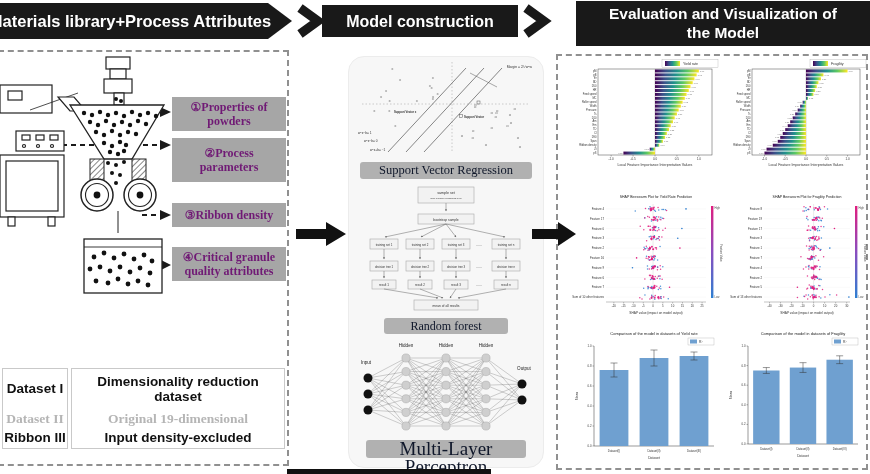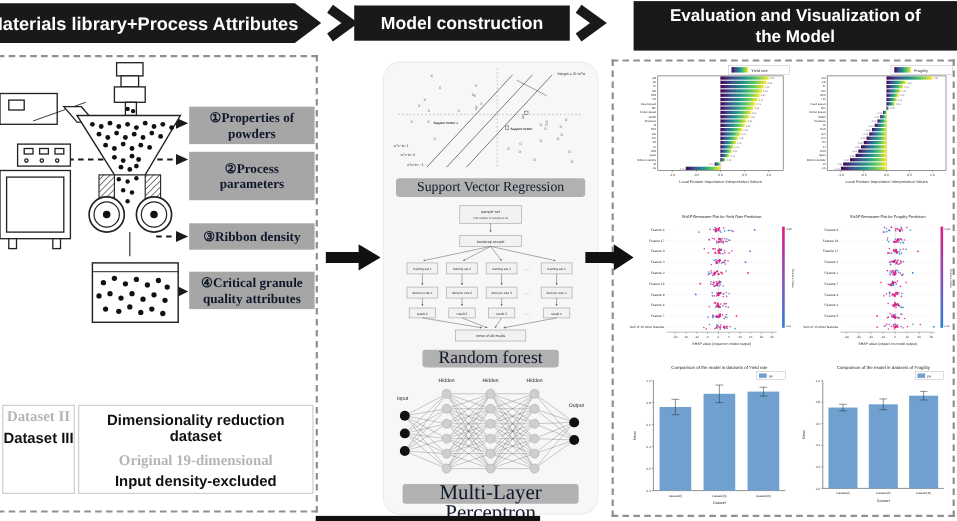--- a/index.html
+++ b/index.html
@@ -1,19 +1,19 @@
 <!DOCTYPE html>
 <html><head>
 <meta charset="utf-8">
 <style>
   html,body{margin:0;padding:0;background:#fff;}
   #canvas{position:relative;width:870px;height:474px;background:#fff;overflow:hidden;
           font-family:"Liberation Sans",sans-serif;}
   .abs{position:absolute;}
-  .attr-box{position:absolute;left:172px;width:114px;background:#a6a6a6;color:#0f172a;
+  .attr-box{position:absolute;left:172px;width:114px;background:#a6a6a6;color:#701a75;
             font-family:"Liberation Serif",serif;font-weight:bold;font-size:12px;line-height:14.5px;
             display:flex;align-items:center;justify-content:center;text-align:center;padding:2px 2px;box-sizing:border-box;}
   .panel-dash{position:absolute;border:2px dashed #909090;box-sizing:border-box;}
   #panel1-border{left:-2px;top:50px;width:291px;height:416px;border-left:none;}
   #panel3-border{left:556px;top:54px;width:312px;height:416px;}
   #model-box{left:348px;top:56px;width:194px;height:410px;background:#f7f7f7;
              border:1px solid #ececec;border-radius:16px;}
   .model-banner{position:absolute;background:#b1b1b1;color:#0f172a;border-radius:3px;
                 font-family:"Liberation Serif",serif;text-align:center;}
   .table-wrap{position:absolute;left:2px;top:368px;width:283px;height:81px;display:flex;gap:3px;}
@@ -175,22 +175,23 @@
     </g>
   </svg>
 
   <div class="attr-box" style="top:97px;height:34px">①Properties of powders</div>
   <div class="attr-box" style="top:138px;height:44px">②Process parameters</div>
   <div class="attr-box" style="top:203px;height:24px">③Ribbon density</div>
   <div class="attr-box" style="top:247px;height:34px">④Critical granule quality attributes</div>
 
   <div class="table-wrap">
     <div class="tcol tcol-left">
+      <div class="trow r1">Dataset I</div>
       <div class="trow r2 muted">Dataset II</div>
-      <div class="trow r3">Dataset III</div>
+      <div class="trow r3">Ribbon III</div>
     </div>
     <div class="tcol tcol-right">
       <div class="trow r1">Dimensionality reduction dataset</div>
       <div class="trow r2 muted">Original 19-dimensional</div>
       <div class="trow r3">Input density-excluded</div>
     </div>
   </div>
 
   <svg class="abs" style="left:296px;top:220px" width="50" height="28">
     <polygon points="0,9 30,9 30,2 50,14 30,26 30,19 0,19" fill="#111"></polygon>
@@ -318,21 +319,21 @@
 
       <line x1="18" y1="103" x2="72" y2="112" class="rfline" marker-end="url(#ah)"></line>
       <line x1="54" y1="103" x2="77" y2="112" class="rfline" marker-end="url(#ah)"></line>
       <line x1="90" y1="103" x2="84" y2="112" class="rfline" marker-end="url(#ah)"></line>
       <line x1="140" y1="103" x2="92" y2="112" class="rfline" marker-end="url(#ah)"></line>
 
       <rect x="48" y="114" width="64" height="10" class="rfbox"></rect>
       <text x="80" y="120.5" font-size="3.3">mean of all results</text>
     </g>
   </svg>
-  <div class="model-banner" style="left:384px;top:318px;width:124px;height:16px;font-size:16px;line-height:16px">Random forest</div>
+  <div class="model-banner" style="left:384px;top:318px;width:124px;height:16px;font-size:12px;line-height:16px">Random forest</div>
 
   <svg class="abs" style="left:354px;top:338px" width="184" height="100" viewBox="0 0 184 100">
     <g fill="#222" text-anchor="middle">
       <text x="52" y="9" font-size="4.6">Hidden</text>
       <text x="92" y="9" font-size="4.6">Hidden</text>
       <text x="132" y="9" font-size="4.6">Hidden</text>
       <text x="12" y="26" font-size="4.6">Input</text>
       <text x="170" y="32" font-size="4.6">Output</text>
     </g>
     <g id="mlp-net">

